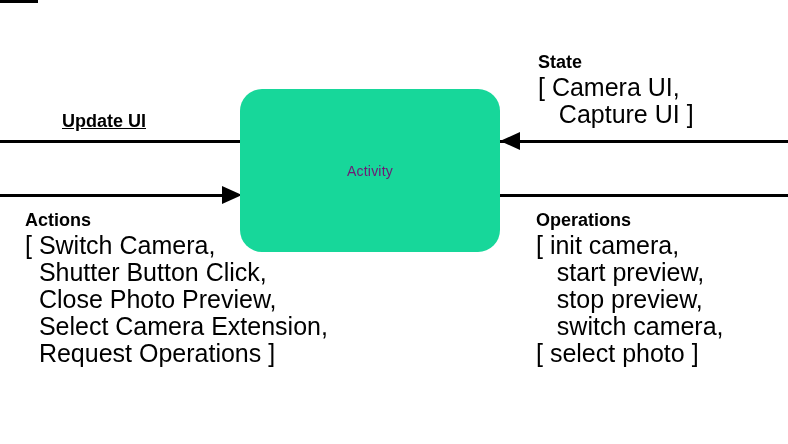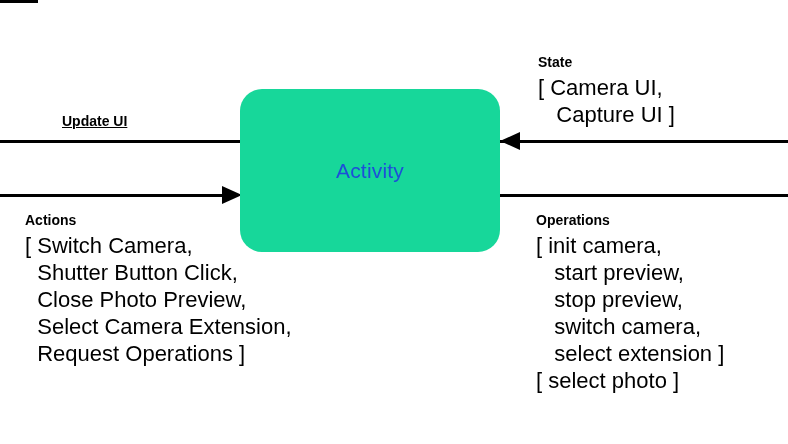--- a/index.html
+++ b/index.html
@@ -34,22 +34,22 @@
     width: 260px;
     height: 163px;
     background: #17d79a;
     border-radius: 22px;
     z-index: 3;
     display: flex;
     align-items: center;
     justify-content: center;
   }
   .activity-label {
-    color: #1d4ed8;
-    font-size: 21px;
+    color: #701a75;
+    font-size: 14px;
     font-weight: 400;
     letter-spacing: 0.2px;
     line-height: 1;
   }
 
   
   .line {
     position: absolute;
     height: 3px;
     background: #000000;
@@ -84,27 +84,27 @@
     border-right: 20px solid #000000;
   }
 
   
   .tblock {
     position: absolute;
     color: #000000;
     z-index: 4;
   }
   .heading {
-    font-size: 14px;
+    font-size: 18px;
     font-weight: bold;
     line-height: 24px;
     white-space: nowrap;
   }
   .listline {
-    font-size: 22px;
+    font-size: 25px;
     font-weight: normal;
     line-height: 27px;
     white-space: pre;
   }
 
   .lbl-update-ui { left: 62px;  top: 109px; text-decoration: underline; }
   .blk-actions   { left: 25px;  top: 208px; }
   .blk-state     { left: 538px; top: 50px;  }
   .blk-camera    { left: 536px; top: 208px; }
 </style>
@@ -145,17 +145,16 @@
     <div class="listline">[ Camera UI,</div>
     <div class="listline">   Capture UI ]</div>
   </div>
 
   <div class="tblock blk-camera">
     <div class="heading">Operations</div>
     <div class="listline">[ init camera,</div>
     <div class="listline">   start preview,</div>
     <div class="listline">   stop preview,</div>
     <div class="listline">   switch camera,</div>
-    <div class="listline">   select extension ]</div>
     <div class="listline">[ select photo ]</div>
   </div>
 
 </div>
 
 </body></html>

